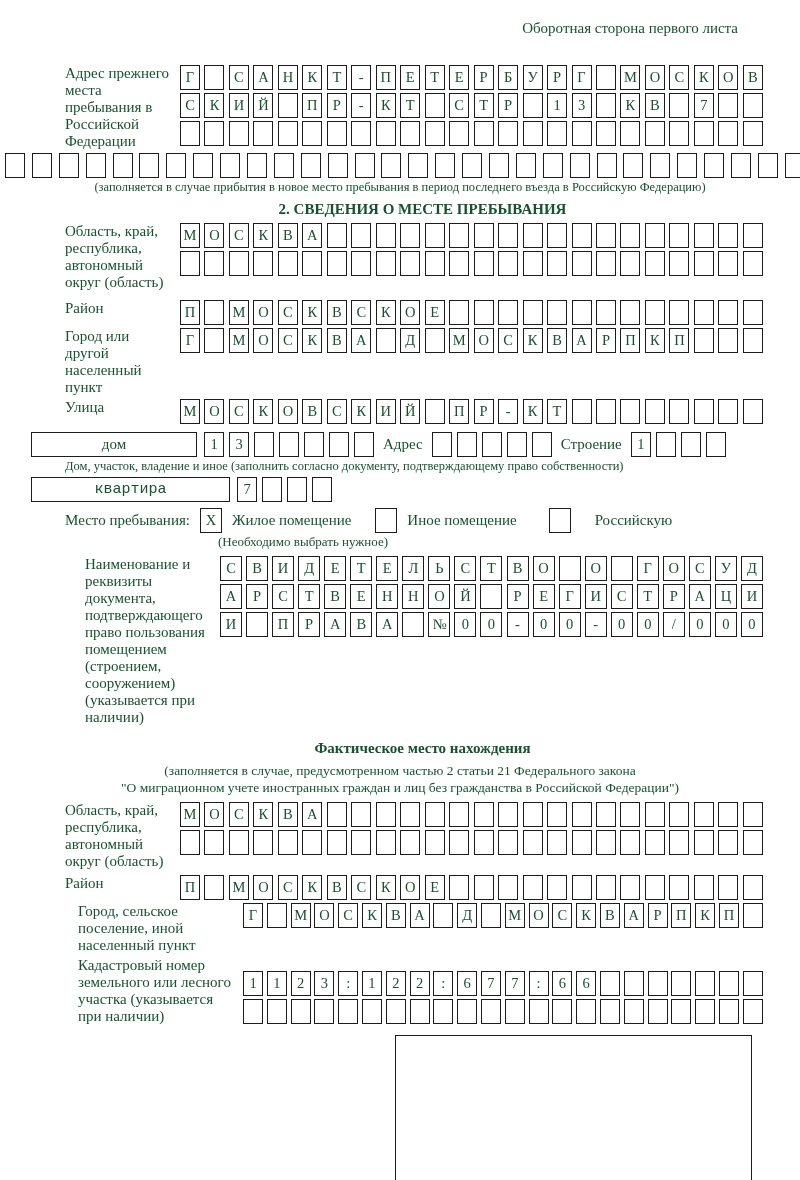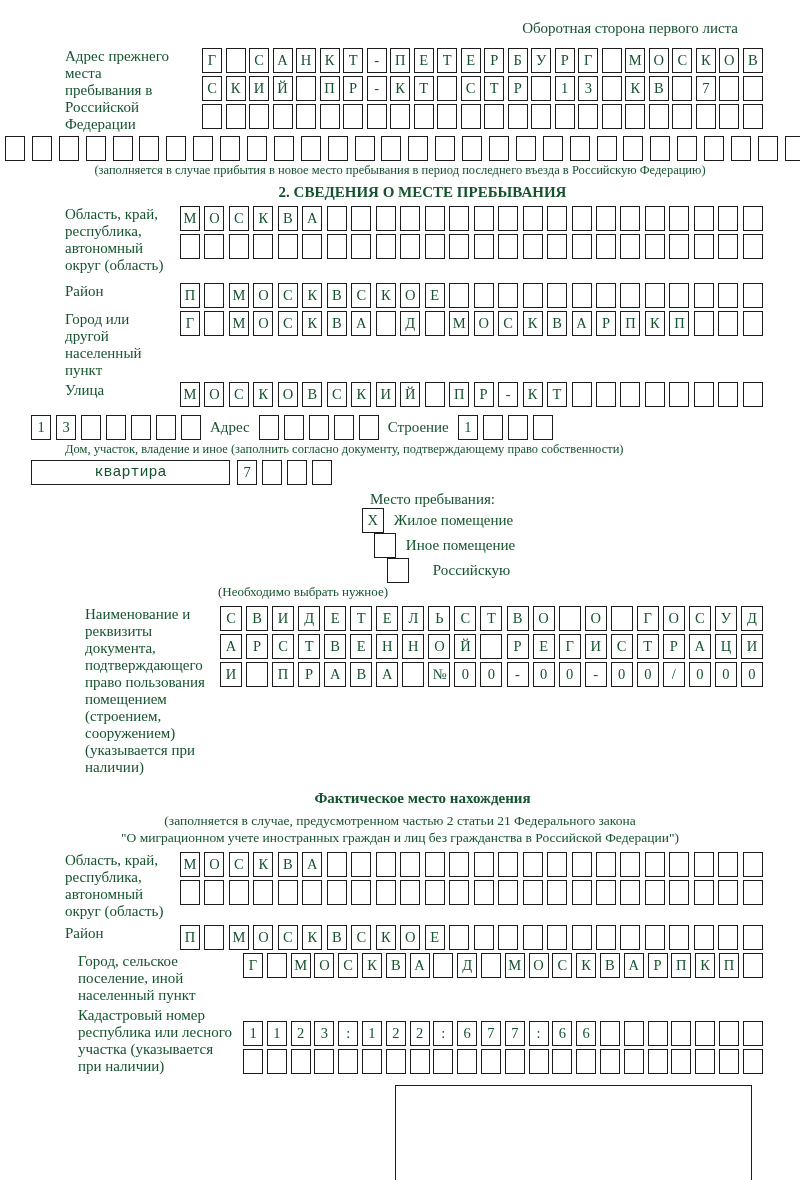--- a/index.html
+++ b/index.html
@@ -35,41 +35,41 @@
   .sec-title { text-align:center; font-weight:bold; font-size:15px; margin:7px 0 5px 0;padding-left:45px; }
 
   
   .house-row { display:flex; align-items:center; margin:8px 37px 2px 31px; gap:7px; }
   .named-box { border:1.6px solid #1c1c1c; height:25px; display:flex; align-items:center; justify-content:center; font-size:15px; }
   .dom-box { width:166px; }
   .kv-box { width:199px;font-family:Liberation Mono, monospace; }
   .small-lbl { font-size:15px; padding:0 2px; }
 
   
-  .stay-row { display:flex; align-items:center; margin:6px 0 1px 65px; font-size:15px;flex-direction:column; }
+  .stay-row { display:flex; align-items:center; margin:6px 0 1px 65px; font-size:15px; }
   .stay-row .opt { display:flex; align-items:center; }
   .chk { width:22px; height:25px; border:1.6px solid #1c1c1c; display:flex; align-items:center; justify-content:center; font-size:14.5px; margin:0 10px; }
   .stay-note { font-size:13px; margin-left:218px; }
 
   .fmn-cap { text-align:center; font-size:13.5px; line-height:17px; }
 
   .cad-rows { margin-top:14px; }
 
   .stamp-box { margin:10px 0 4px 395px; width:357px; height:174px; border:1.6px solid #1c1c1c; }
 
   .mt2{margin-top:2px;} .mt6{margin-top:6px;}
 </style>
 </head>
 <body>
 
 <div class="page">
 
   <div class="hdr-note">Оборотная сторона первого листа</div>
 
-  <div class="field" style="margin-top:11px;gap:22px;">
+  <div class="field" style="margin-top:28px;">
     <div class="flabel">Адрес прежнего места пребывания в Российской Федерации</div>
     <div class="rowscol">
       <div class="cells">
           <span class="cell">Г</span>
           <span class="cell"></span>
           <span class="cell">С</span>
           <span class="cell">А</span>
           <span class="cell">Н</span>
           <span class="cell">К</span>
           <span class="cell">Т</span>
@@ -330,20 +330,21 @@
           <span class="cell"></span>
           <span class="cell"></span>
           <span class="cell"></span>
           <span class="cell"></span>
           <span class="cell"></span>
         </div>
       </div>
   </div>
 
   <div class="house-row">
+    <div class="named-box dom-box">дом</div>
     <div class="cells-fixed">
         <span class="cell">1</span>
         <span class="cell">3</span>
         <span class="cell"></span>
         <span class="cell"></span>
         <span class="cell"></span>
         <span class="cell"></span>
         <span class="cell"></span>
       </div>
     <div class="small-lbl">Адрес</div>
@@ -585,21 +586,21 @@
           <span class="cell">Р</span>
           <span class="cell">П</span>
           <span class="cell">К</span>
           <span class="cell">П</span>
           <span class="cell"></span>
         </div>
       </div>
   </div>
 
   <div class="field">
-    <div class="flabel xwide">Кадастровый номер республика или лесного участка (указывается при наличии)</div>
+    <div class="flabel xwide">Кадастровый номер земельного или лесного участка (указывается при наличии)</div>
     <div class="rowscol cad-rows">
       <div class="cells">
           <span class="cell">1</span>
           <span class="cell">1</span>
           <span class="cell">2</span>
           <span class="cell">3</span>
           <span class="cell">:</span>
           <span class="cell">1</span>
           <span class="cell">2</span>
           <span class="cell">2</span>

